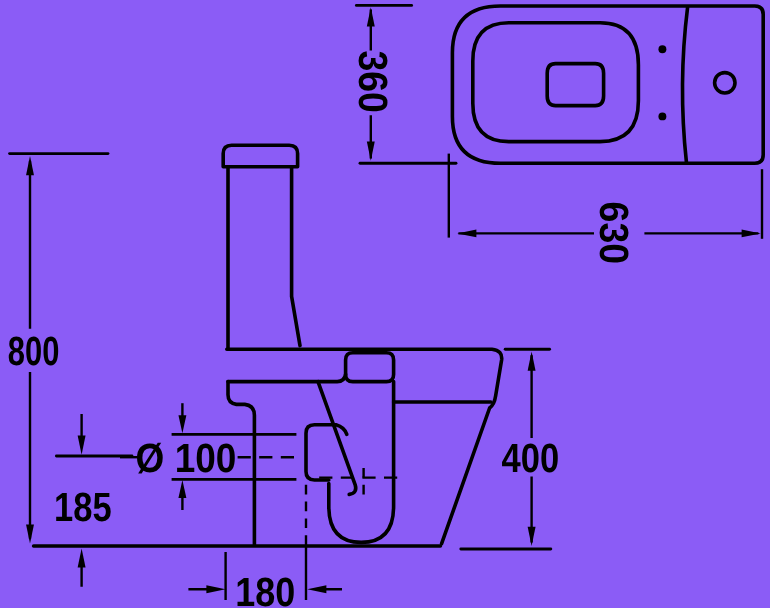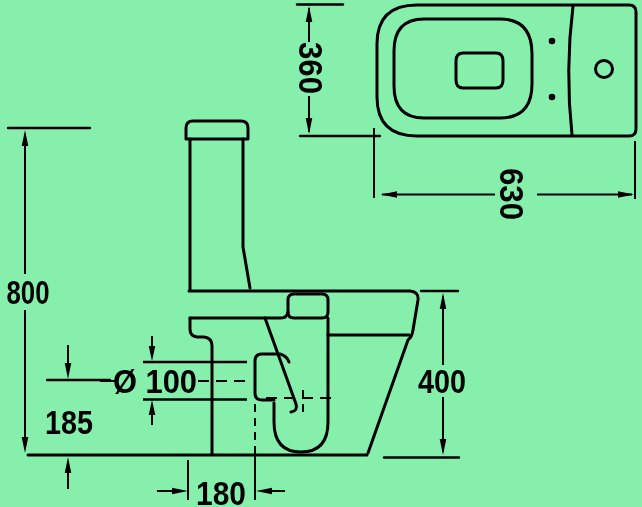--- a/index.html
+++ b/index.html
@@ -1,19 +1,19 @@
 <!DOCTYPE html>
 <html><head>
 <meta charset="utf-8">
 <style>
   html,body{margin:0;padding:0;background:#e9e9e9;}
   .canvas{
     position:relative;
     width:642px;height:507px;
-    background:#86efac;
+    background:#8b5cf6;
     overflow:hidden;
     font-family:"Liberation Sans", sans-serif;
   }
   svg{display:block;}
   .outline{stroke:#000;stroke-width:3;fill:none;stroke-linecap:round;stroke-linejoin:round;}
   .dim{stroke:#000;stroke-width:2;fill:none;stroke-linecap:butt;}
   .tick{stroke:#000;stroke-width:2.4;fill:none;stroke-linecap:round;}
   .refline{stroke:#000;stroke-width:2.4;fill:none;stroke-linecap:butt;}
   .dash{stroke:#000;stroke-width:2;fill:none;stroke-dasharray:11 7;}
   .dash-s{stroke:#000;stroke-width:2;fill:none;stroke-dasharray:8 6;}

